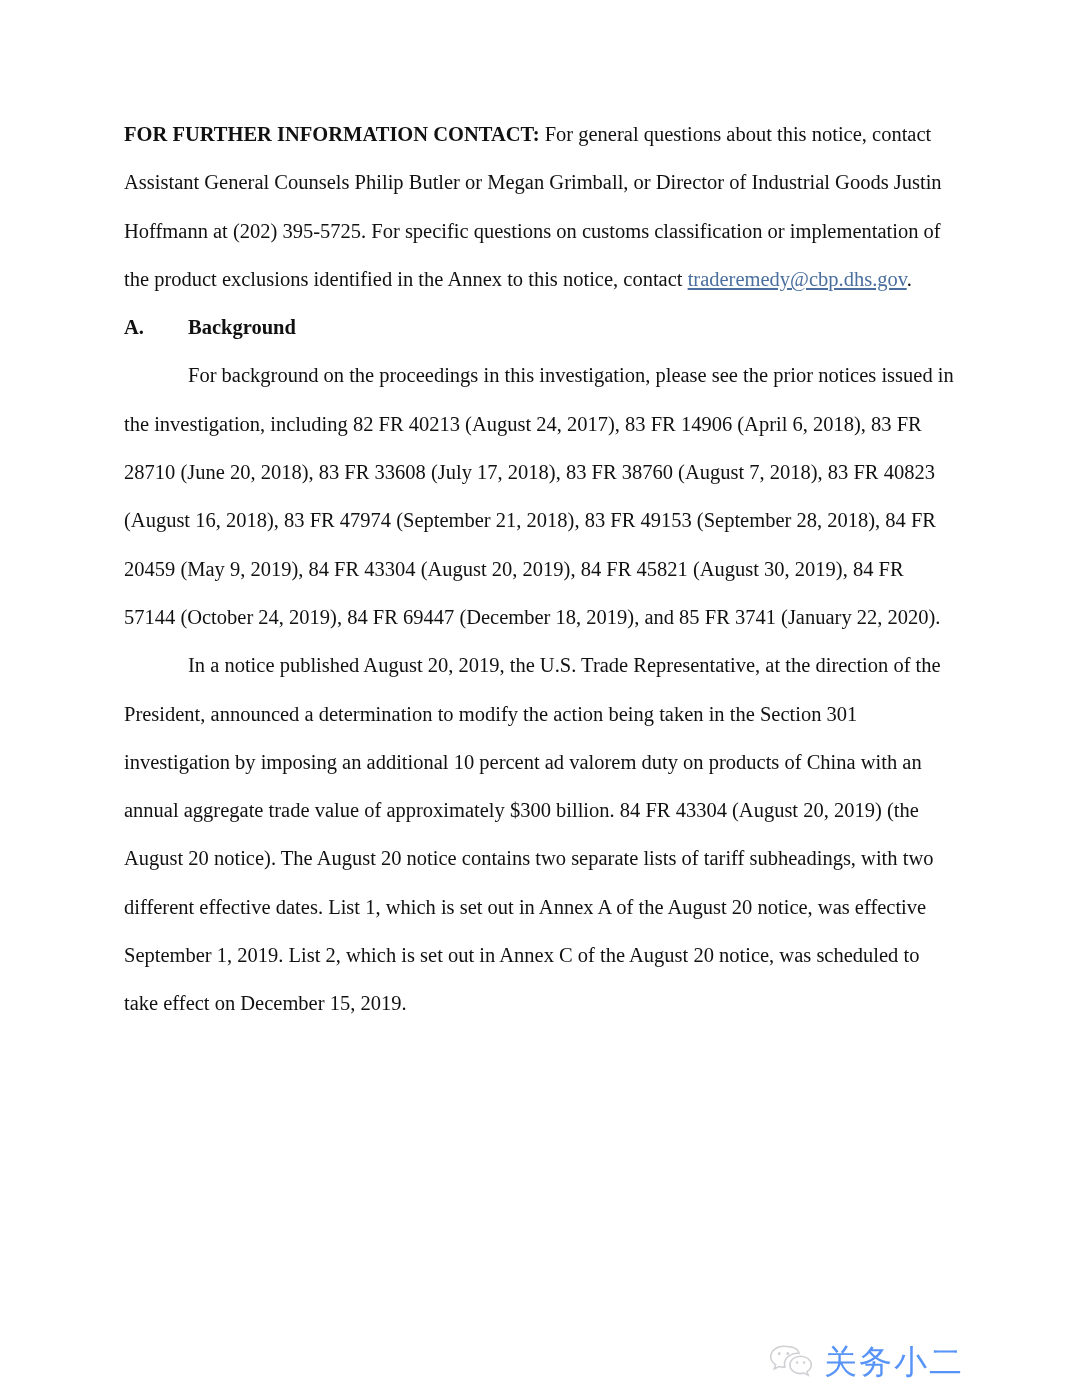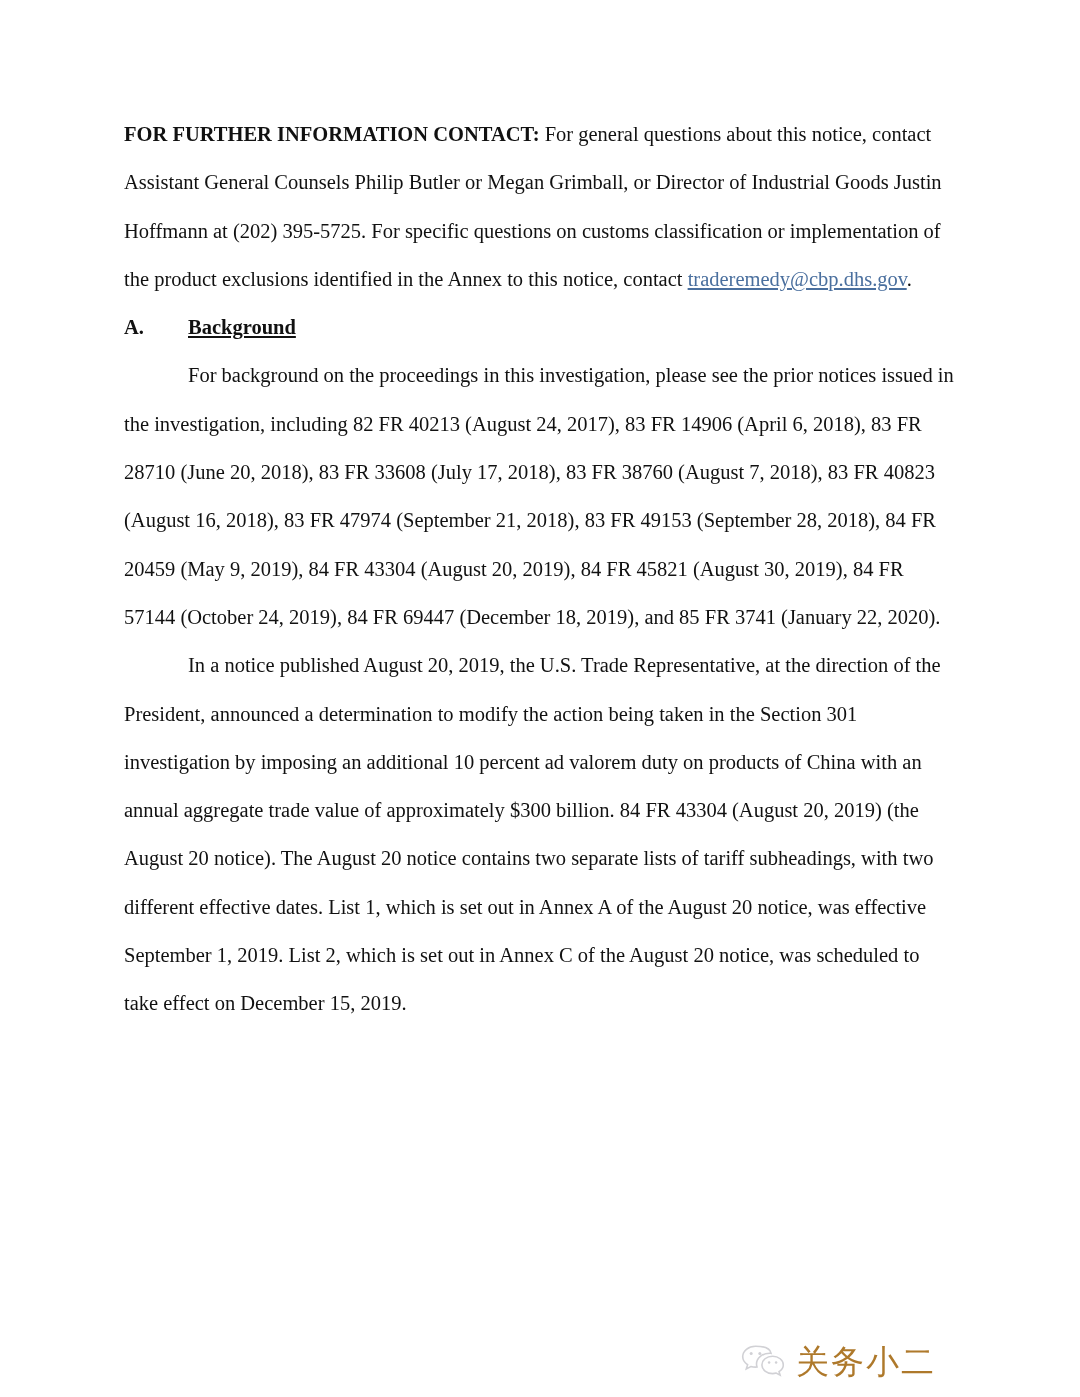--- a/index.html
+++ b/index.html
@@ -17,20 +17,21 @@
     -webkit-font-smoothing: antialiased;
   }
 
   .page {
     position: absolute;
     left: 0;
     top: 0;
     width: 960px;
     height: 1397px;
     background: #ffffff;
+    padding-left: 28px;
   }
 
   .doc-body {
     position: absolute;
     left: 124px;
     top: 110px;
     width: 832px;
     font-size: 20.5px;
     line-height: 48.3px;
     text-align: left;
@@ -61,21 +62,20 @@
     color: #4a6f9e;
     text-decoration: underline;
     text-underline-offset: 2px;
   }
 
   .heading-ab {
     margin: 0;
     font-weight: bold;
     font-size: 20.5px;
     line-height: 48.3px;
-    text-decoration: underline;
   }
   .heading-ab .letter {
     display: inline-block;
     width: 64px;
   }
 
   
   .watermark {
     position: absolute;
     right: 24px;
@@ -88,21 +88,21 @@
   }
   .watermark .wm-icon {
     width: 46px;
     height: 40px;
     display: block;
   }
   .watermark .wm-text {
     font-family: "DejaVu Sans", "Liberation Sans", sans-serif;
     font-size: 33px;
     letter-spacing: 2px;
-    color: #a16207;
+    color: #3b82f6;
     line-height: 1;
     white-space: nowrap;
   }
 </style>
 </head>
 <body>
 
 <div class="page">
 
   <div class="doc-body">

